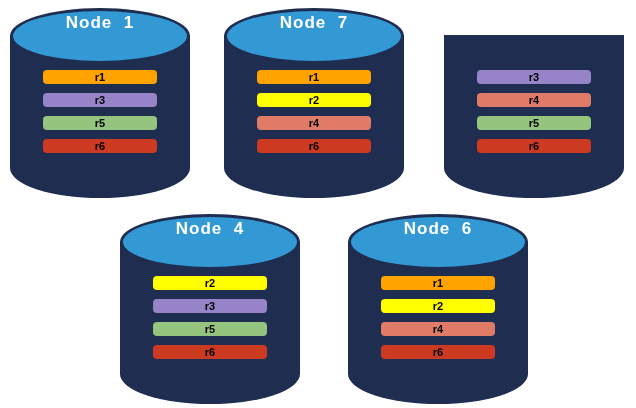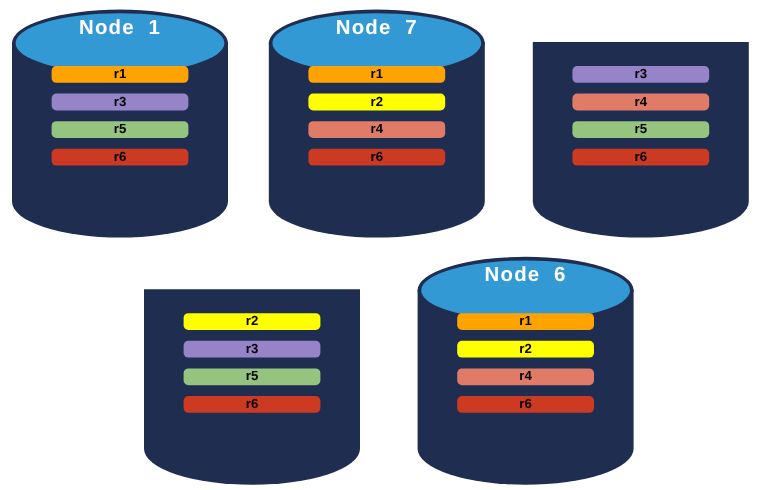--- a/index.html
+++ b/index.html
@@ -48,21 +48,21 @@
   .node-title {
     color: #ffffff;
     font-size: 17px;
     letter-spacing: 1px;
     white-space: pre;
     margin-top: 2px;
   }
   .bars {
     position: absolute;
     left: 0;
-    top: 47px;
+    top: 62px;
     width: 100%;
     display: flex;
     flex-direction: column;
     align-items: center;
     gap: 9px;
     z-index: 3;
   }
   .bar {
     width: 114px;
     height: 14px;
@@ -144,20 +144,23 @@
           <span class="bar-label">r5</span>
         </div>
         <div class="bar" style="background: rgb(204, 58, 34);">
           <span class="bar-label">r6</span>
         </div>
       </div>
     </div>
 
     <div class="node pos-3">
       <div class="cyl-body" style="background: rgb(31, 45, 81);"></div>
+      <div class="cyl-top" style="background: rgb(51, 153, 213); border-color: rgb(31, 45, 81);">
+        <span class="node-title">Node  4</span>
+      </div>
       <div class="bars">
         <div class="bar" style="background: rgb(255, 255, 0);">
           <span class="bar-label">r2</span>
         </div>
         <div class="bar" style="background: rgb(150, 131, 200);">
           <span class="bar-label">r3</span>
         </div>
         <div class="bar" style="background: rgb(148, 196, 126);">
           <span class="bar-label">r5</span>
         </div>

